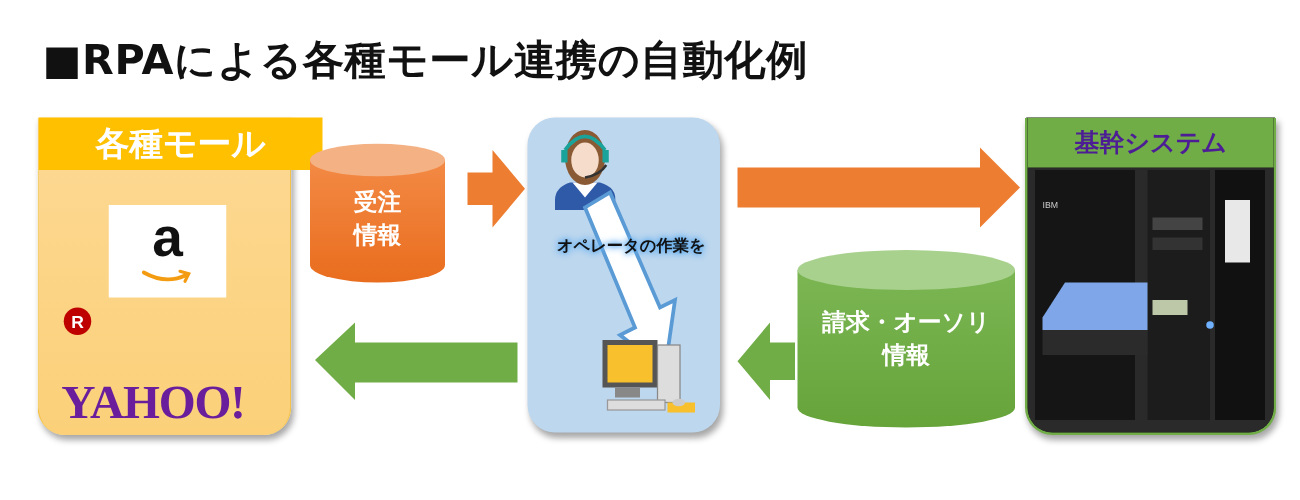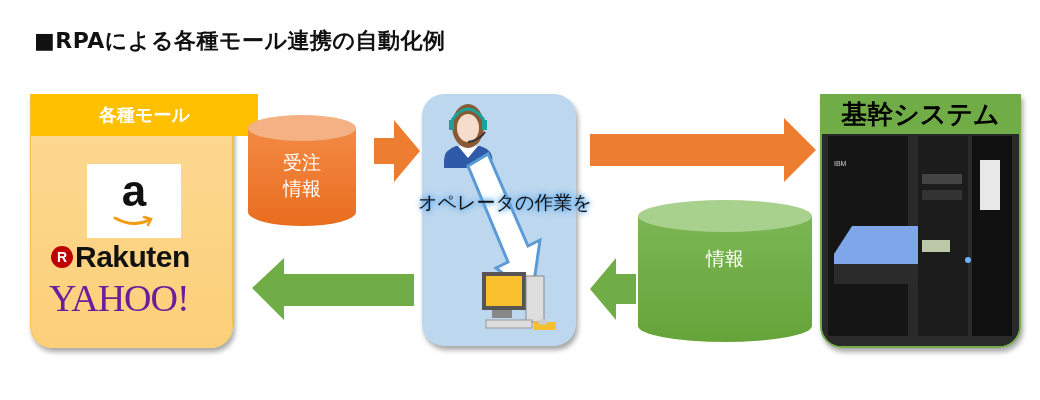--- a/index.html
+++ b/index.html
@@ -2,94 +2,93 @@
 <html><head>
 <meta charset="utf-8">
 <style>
   html, body { margin: 0; padding: 0; }
   body {
     width: 1040px; height: 400px; background: #ffffff; position: relative; overflow: hidden;
     font-family: "DejaVu Sans", "Liberation Sans", sans-serif;
   }
   .abs { position: absolute; }
   .title {
-    left: 34px; top: 26px; font-size: 22px; font-weight: bold; color: #111; letter-spacing: 0.5px;
+    left: 34px; top: 26px; font-size: 33px; font-weight: bold; color: #111; letter-spacing: 0.5px;
     white-space: nowrap;
   }
   
   .mall-panel {
     left: 30px; top: 94px; width: 201px; height: 254px;
     background: linear-gradient(#fdd994, #fbd079);
     border-left: 1px solid #f2c24a; border-right: 1px solid #f2c24a;
     border-radius: 0 0 22px 22px;
     box-shadow: 2px 4px 5px rgba(0,0,0,0.35);
   }
   .mall-header {
     left: 0; top: 0; width: 227px; height: 42px; background: #ffc000;
-    color: #fff; font-weight: bold; font-size: 18px; display:flex; align-items:center; justify-content:center;
+    color: #fff; font-weight: bold; font-size: 27px; display:flex; align-items:center; justify-content:center;
   }
   .amazon-box {
     left: 56px; top: 70px; width: 94px; height: 74px; background: #fff;
   }
   .amazon-a {
     left: 0; top: 2px; width: 94px; text-align:center; font-size: 44px; font-weight: bold; color:#111;
     font-family: "Liberation Sans", sans-serif;
   }
   .rakuten { left: 20px; top: 146px; height: 34px; display:flex; align-items:center; }
   .rakuten-r {
     width: 22px; height: 22px; border-radius: 50%; background: #bf0000; color:#fff; font-size: 14px;
     font-weight:bold; display:flex; align-items:center; justify-content:center; margin-right: 2px;
     font-family: "Liberation Sans", sans-serif;
   }
   .rakuten-text { font-size: 30px; font-weight: bold; color:#111; font-family: "Liberation Sans", sans-serif; letter-spacing:-0.5px;}
   .yahoo {
-    left: 18px; top: 182px; font-size: 38px; color:#6b1e9c; font-family: "Liberation Serif", serif; font-weight:normal;
+    left: 18px; top: 206px; font-size: 38px; color:#6b1e9c; font-family: "Liberation Serif", serif; font-weight:bold;
     letter-spacing: -1px; white-space:nowrap;
   }
   
-  .cyl-text { color:#fff; font-weight:normal; text-align:center; line-height: 1.35; }
+  .cyl-text { color:#fff; font-weight:bold; text-align:center; line-height: 1.35; }
   
   .op-panel {
     left: 422px; top: 94px; width: 154px; height: 252px; background: #bdd7ee;
     border-radius: 22px; box-shadow: 2px 4px 5px rgba(0,0,0,0.35);
   }
   .rpa-caption {
-    left: 395px; top: 190px; width: 220px; text-align:center; font-weight:normal; font-size: 19px; color:#111;
+    left: 395px; top: 190px; width: 220px; text-align:center; font-weight:bold; font-size: 13px; color:#111;
     line-height: 1.3;
     text-shadow: 0 0 4px #5aa9ee, 0 0 6px #5aa9ee, 0 0 8px #8cc4f5;
     white-space: nowrap;
   }
   
   .sys-panel {
     left: 820px; top: 94px; width: 197px; height: 252px; background: #1a1a1a;
     border-radius: 0 0 22px 22px; overflow:hidden; box-shadow: 2px 4px 5px rgba(0,0,0,0.35);
     border: 2px solid #70ad47; border-top: none;
   }
   .sys-header {
-    left: 0; top: 0; width: 197px; height: 40px; background: #70ad47; color:#000000; font-weight:bold;
-    font-size: 26px; display:flex; align-items:center; justify-content:center; z-index: 2;
+    left: 0; top: 0; width: 197px; height: 40px; background: #70ad47; color:#4c1d95; font-weight:bold;
+    font-size: 20px; display:flex; align-items:center; justify-content:center; z-index: 2;
   }
 </style>
 </head>
 <body>
 
 <div class="abs title">■RPAによる各種モール連携の自動化例</div>
 
 <div class="abs mall-panel">
   <div class="abs mall-header">各種モール</div>
   <div class="abs amazon-box">
     <div class="abs amazon-a">a</div>
     <svg class="abs" style="left:26px;top:50px" width="44" height="16">
       <path d="M2 4 Q20 14 36 6" stroke="#f39c12" stroke-width="3" fill="none" stroke-linecap="round"></path>
       <path d="M31 3 L38 5 L35 11" stroke="#f39c12" stroke-width="2.5" fill="none" stroke-linecap="round"></path>
     </svg>
   </div>
   <div class="abs rakuten">
     <div class="rakuten-r">R</div>
-    <div class="rakuten-text">Rakuten</div>
   </div>
   <div class="abs yahoo">YAHOO!</div>
 </div>
 
 <svg class="abs" style="left:244px;top:112px" width="116" height="118">
   <defs>
     <linearGradient id="og" x1="0" y1="0" x2="0" y2="1">
       <stop offset="0" stop-color="#f38a45"></stop>
         <stop offset="1" stop-color="#e96d1e"></stop>
     </linearGradient>
@@ -154,20 +153,21 @@
   <defs>
     <linearGradient id="gg" x1="0" y1="0" x2="0" y2="1">
       <stop offset="0" stop-color="#7bb653"></stop>
         <stop offset="1" stop-color="#66a43a"></stop>
     </linearGradient>
   </defs>
   <path d="M4 20 L4 130 A87 16 0 0 0 178 130 L178 20 Z" fill="url(#gg)"></path>
   <ellipse cx="91" cy="20" rx="87" ry="16" fill="#a9d18e"></ellipse>
 </svg>
 <div class="abs cyl-text" style="left:634px;top:246px;width:182px;font-size:19px;">
+  <div>請求・オーソリ</div>
   <div>情報</div>
 </div>
 
 <div class="abs sys-panel">
   <div class="abs sys-header">基幹システム</div>
   <svg class="abs" style="left:0;top:40px" width="197" height="212">
     <rect x="0" y="0" width="197" height="212" fill="#2a2a2a"></rect>
     <rect x="6" y="2" width="80" height="200" fill="#151515"></rect>
     <rect x="96" y="2" width="50" height="200" fill="#1c1c1c"></rect>
     <rect x="150" y="2" width="40" height="200" fill="#111"></rect>

